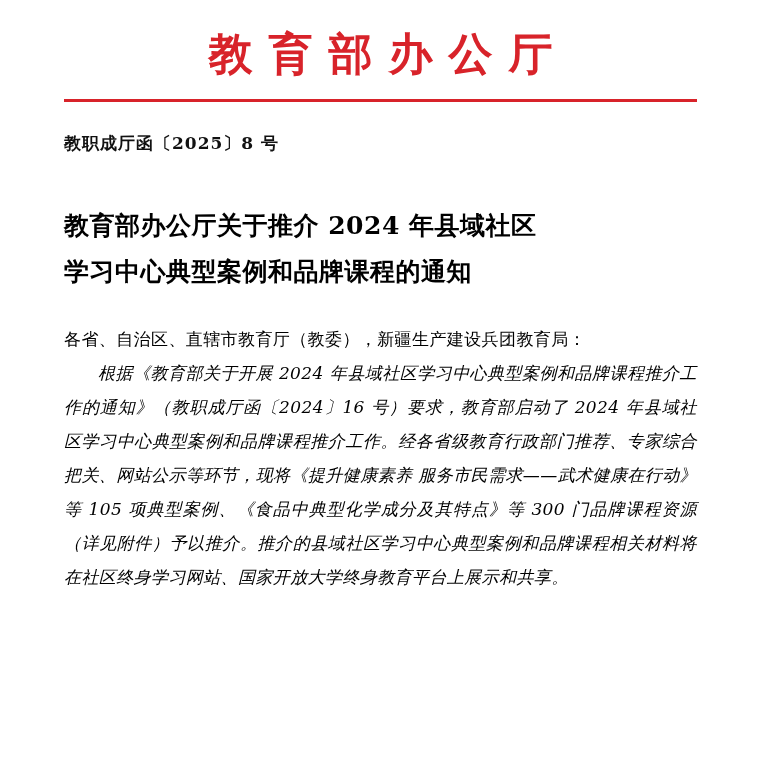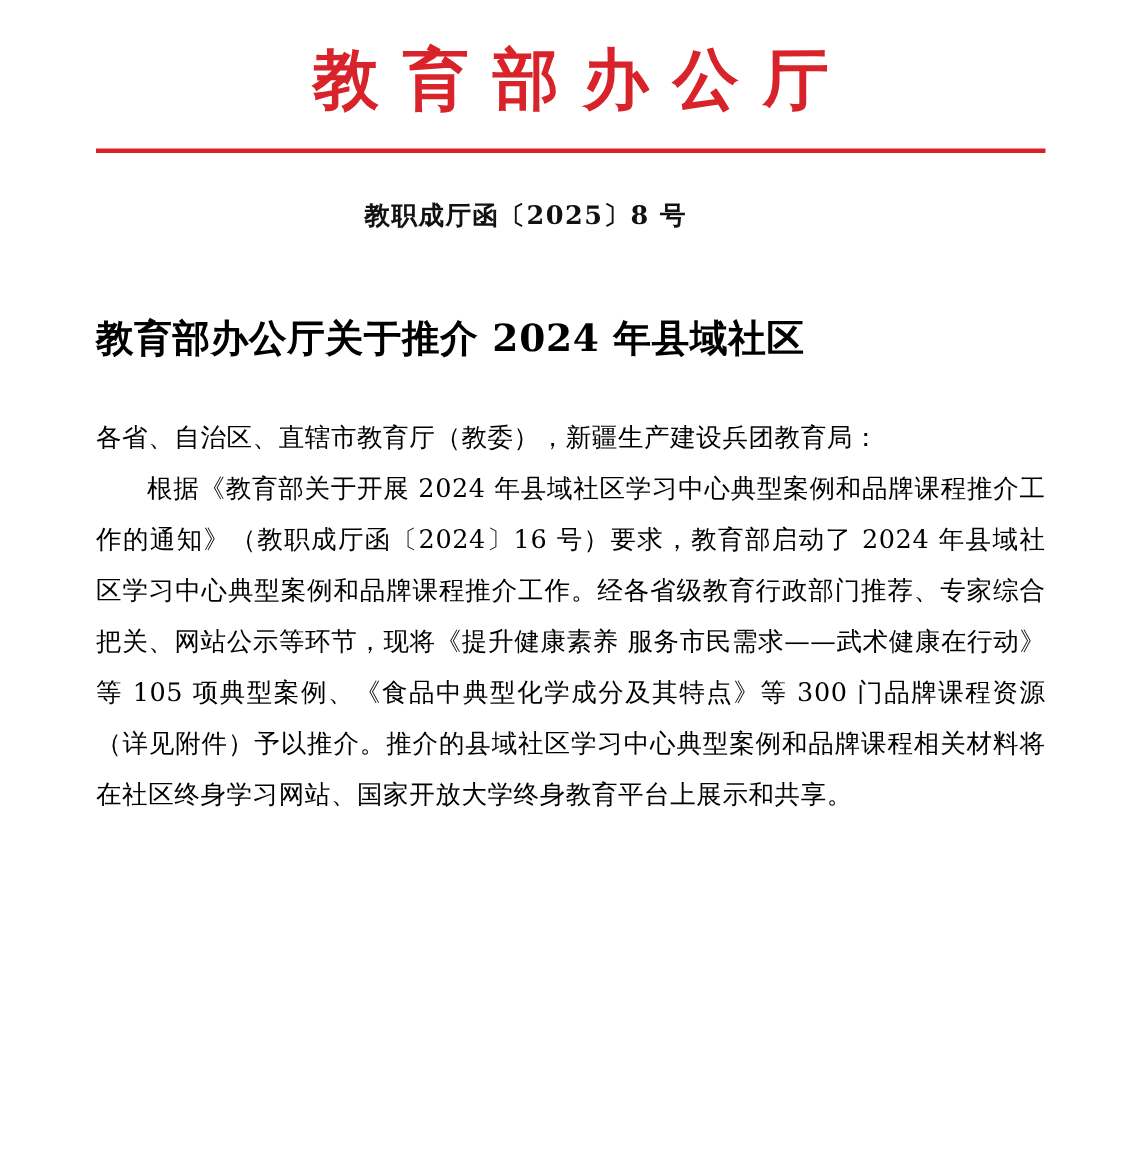--- a/index.html
+++ b/index.html
@@ -42,21 +42,21 @@
   .red-rule {
     margin-top: 18px;
     height: 3px;
     background: #d8232a;
     width: 100%;
   }
 
   
   .doc-number-row {
     margin-top: 30px;
-    text-align: center;
+    text-align: left;
     padding-right: 60px;
   }
   .doc-number {
     font-size: 17px;
     font-weight: 700;
     color: #111111;
     letter-spacing: 1px;
   }
 
   
@@ -80,39 +80,41 @@
     font-size: 17px;
     color: #000000;
     line-height: 2.0;
     text-align: justify;
     text-justify: inter-ideograph;
     letter-spacing: 0.4px;
     margin: 0;
   }
   .para.indent {
     text-indent: 2em;
+    font-style: italic;
   }
 </style>
 </head>
 <body>
 
 <div class="page">
 
   <div class="masthead">
     <div class="masthead-title">教育部办公厅</div>
   </div>
 
   <div class="red-rule"></div>
 
   <div class="doc-number-row">
     <span class="doc-number">教职成厅函〔2025〕8 号</span>
   </div>
 
   <div class="doc-title">
     <span class="line">教育部办公厅关于推介 2024 年县域社区</span>
+    <span class="line">学习中心典型案例和品牌课程的通知</span>
   </div>
 
   <div class="body-block">
     <p class="para">各省、自治区、直辖市教育厅（教委），新疆生产建设兵团教育局：</p>
     <p class="para indent">根据《教育部关于开展 2024 年县域社区学习中心典型案例和品牌课程推介工作的通知》（教职成厅函〔2024〕16 号）要求，教育部启动了 2024 年县域社区学习中心典型案例和品牌课程推介工作。经各省级教育行政部门推荐、专家综合把关、网站公示等环节，现将《提升健康素养 服务市民需求——武术健康在行动》等 105 项典型案例、《食品中典型化学成分及其特点》等 300 门品牌课程资源（详见附件）予以推介。推介的县域社区学习中心典型案例和品牌课程相关材料将在社区终身学习网站、国家开放大学终身教育平台上展示和共享。</p>
   </div>
 
 </div>
 
 </body></html>

